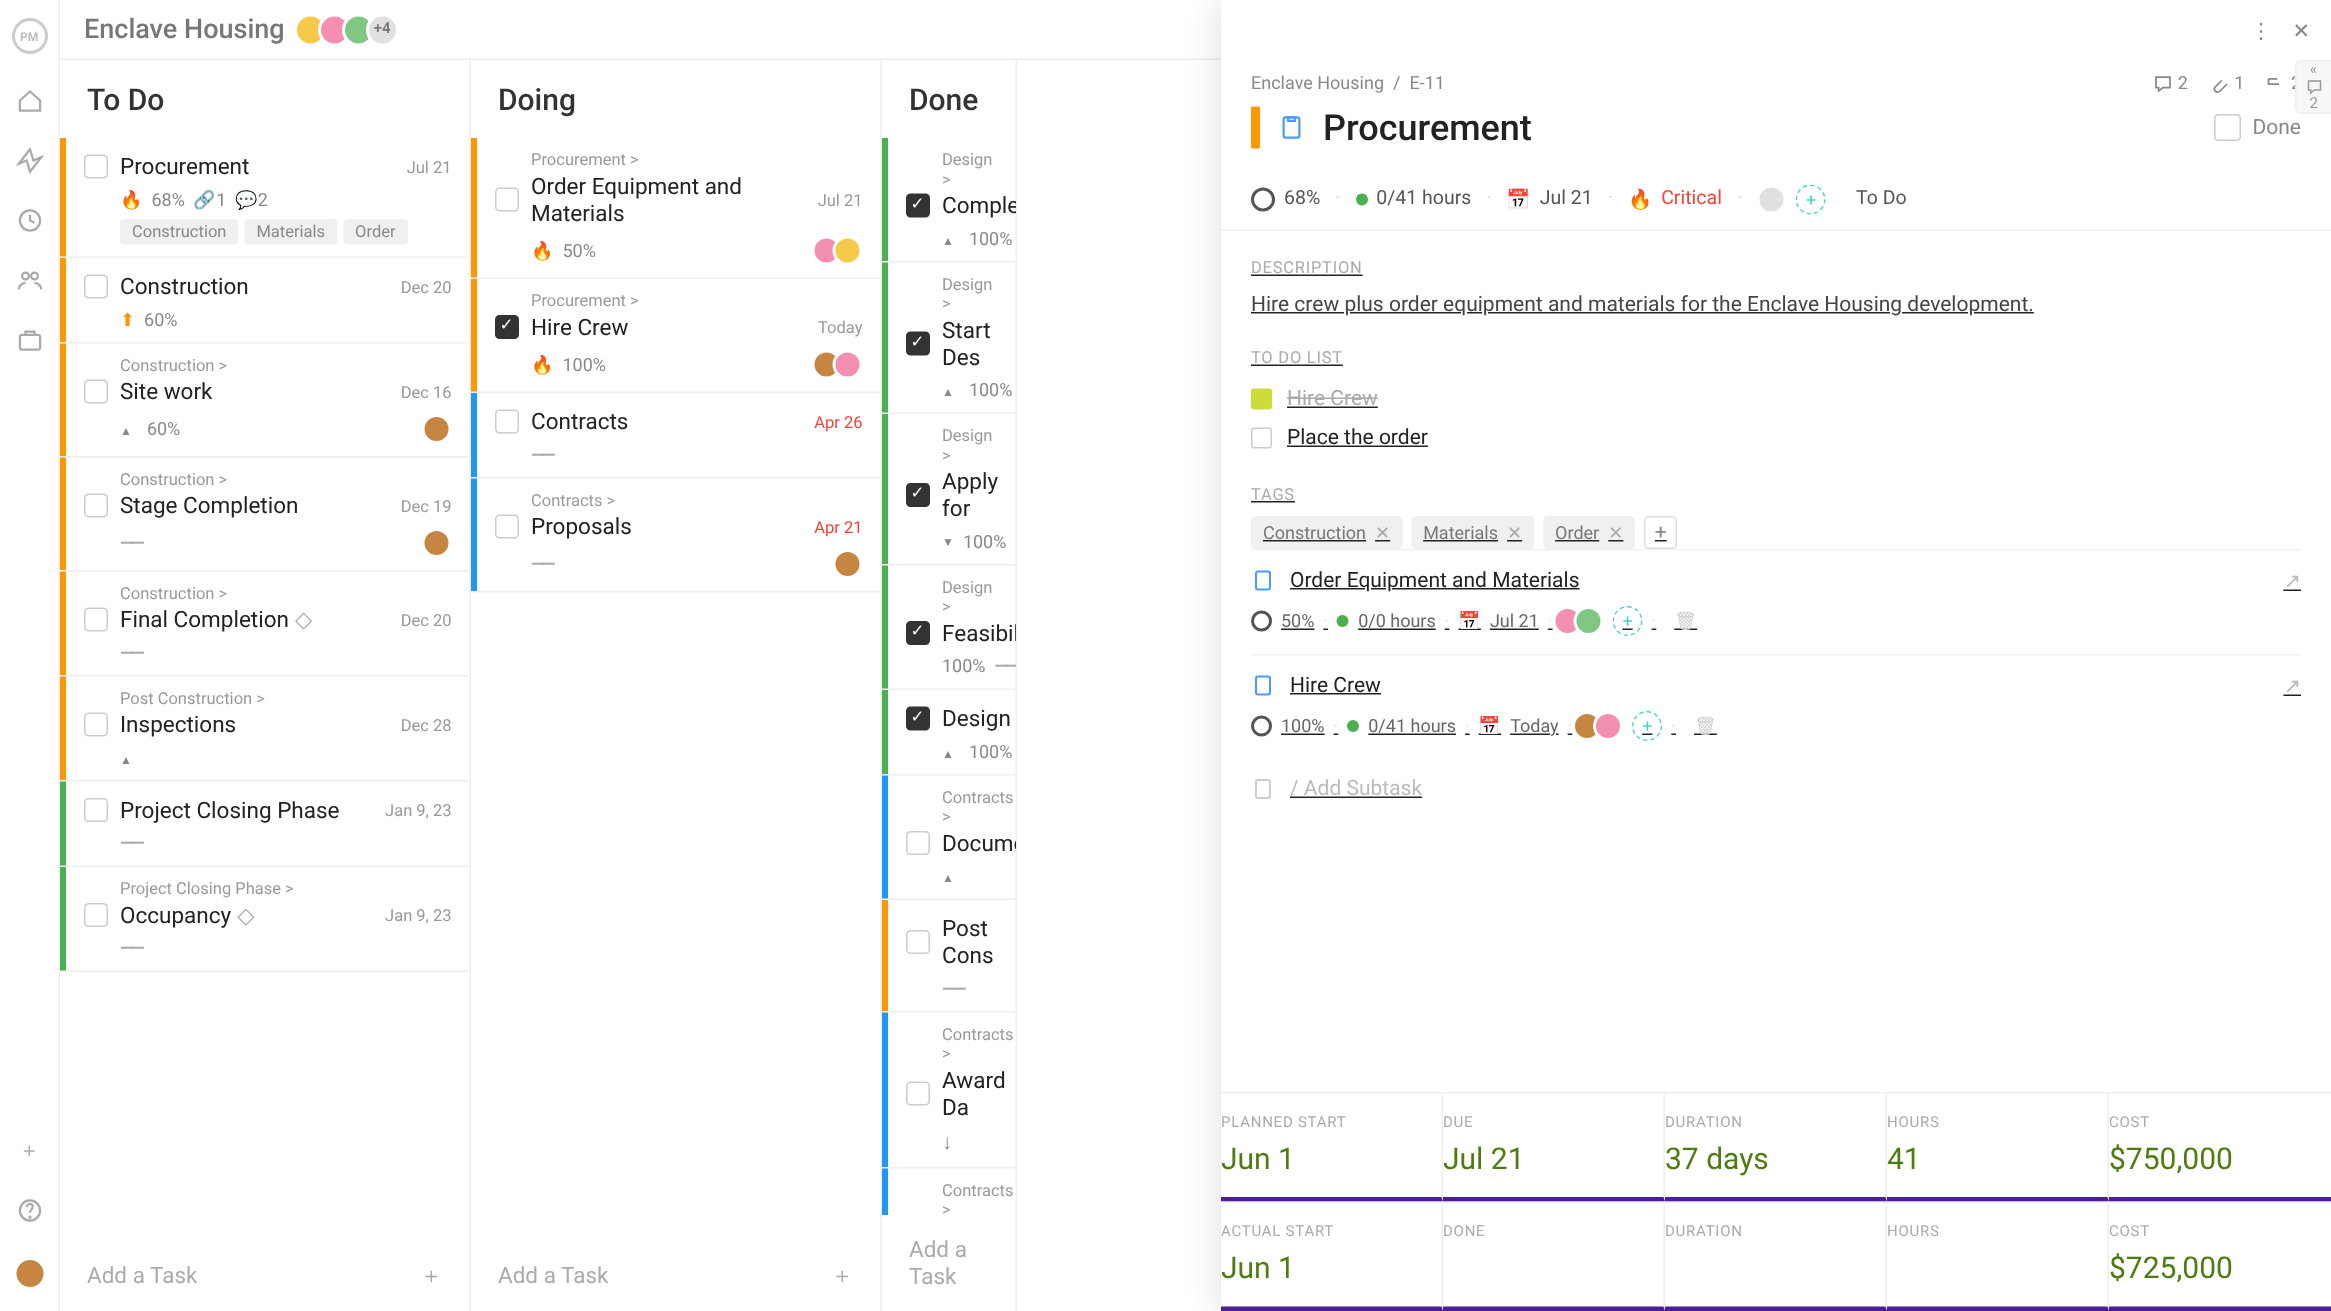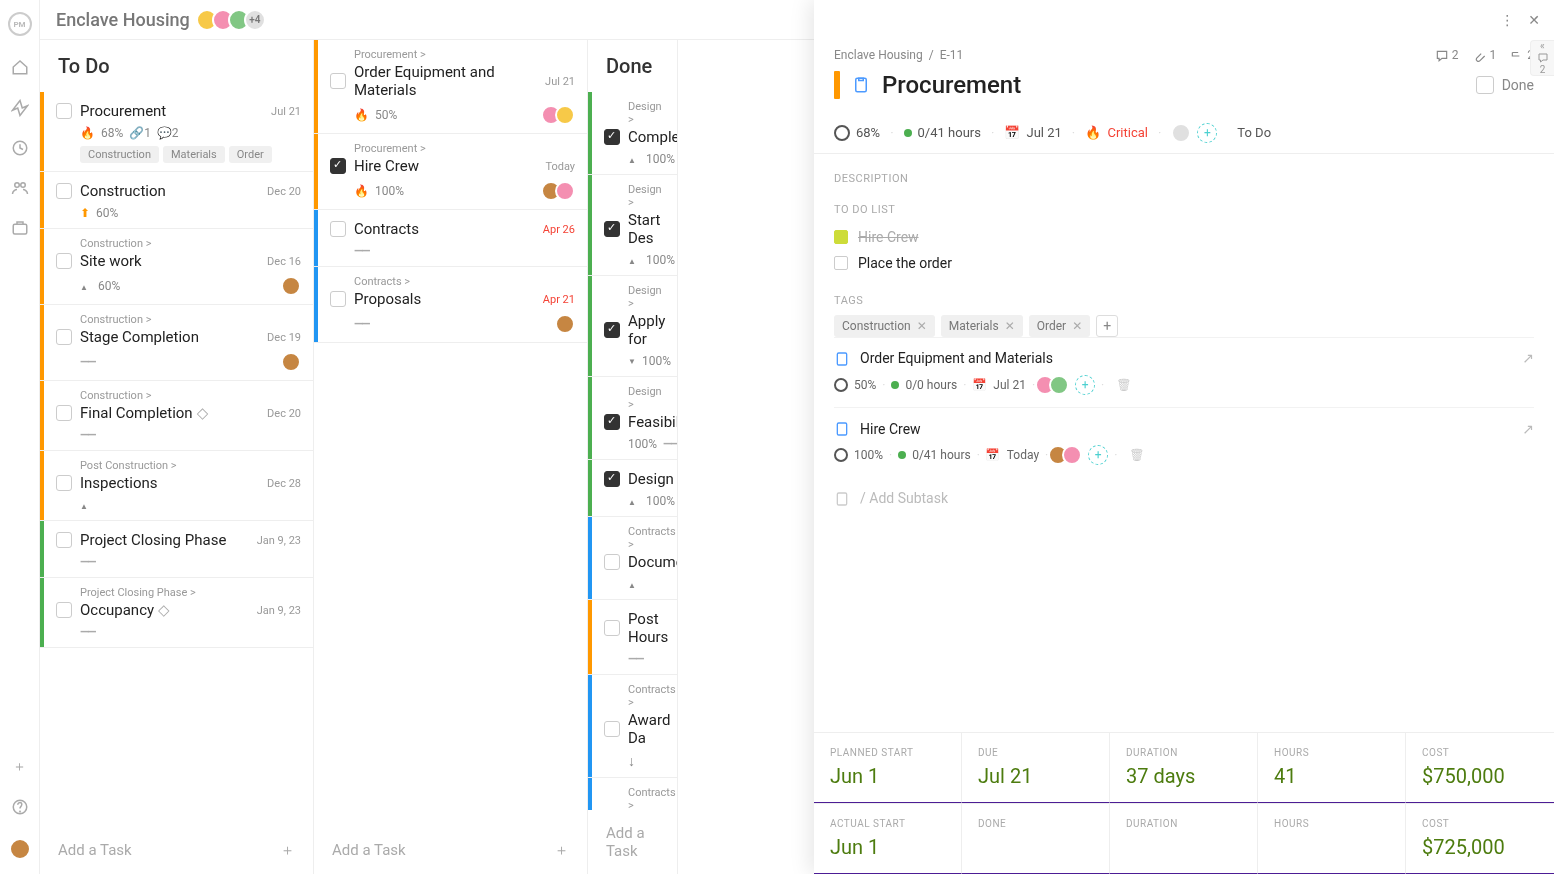--- a/index.html
+++ b/index.html
@@ -50,41 +50,41 @@
 .title-row .stripe { width:6px; height:28px; background:#ff9800; border-radius:1px; }
 .clip-icon { color:#4c9aff; }
 .ptitle { font-size:24px; font-weight:500; }
 .done-toggle { margin-left:auto; display:flex; align-items:center; gap:8px; color:#888; }
 .done-chk { width:18px; height:18px; border:1.5px solid #ccc; border-radius:3px; }
 .meta-row { padding:10px 20px; display:flex; align-items:center; gap:6px; font-size:13px; color:#555; border-bottom:1px solid #eee; flex-wrap:wrap; }
 .meta-row .sep { color:#ddd; margin:0 4px; }
 .circ { width:16px; height:16px; border:2px solid #555; border-radius:50%; }
 .gdot { width:8px;height:8px;background:#4caf50;border-radius:50%; display:inline-block; }
 .add-pill { width:20px;height:20px;border:1px dashed #4cd0d0;border-radius:50%;color:#4cd0d0;display:flex;align-items:center;justify-content:center;font-size:12px;cursor:pointer; }
-.panel-body { flex:1; overflow-y:auto; padding:0 20px; }
+.panel-body { flex:1; overflow-y:auto; padding:0 20px;text-decoration:underline; }
 .section-label { font-size:11px; color:#aaa; letter-spacing:0.5px; margin:18px 0 8px; text-transform:uppercase; }
 .desc { font-size:14px; color:#444; line-height:1.5; }
 .todo-item { display:flex; align-items:center; gap:10px; padding:5px 0; font-size:14px; }
 .tchk { width:14px;height:14px;border:1.5px solid #ccc;border-radius:2px; }
 .tchk.done { background:#cddc39; border-color:#cddc39; }
 .todo-item.done span { text-decoration:line-through; color:#aaa; }
 .add-todo { color:#bbb; padding:6px 0 0 24px; }
 .tags-row { display:flex; gap:6px; align-items:center; }
 .ptag { background:#f0f0f0; border-radius:3px; padding:4px 8px; font-size:12px; color:#777; display:flex; align-items:center; gap:6px; }
 .ptag-x { color:#aaa; cursor:pointer; }
 .add-sq { width:22px;height:22px;border:1px solid #ddd;border-radius:3px;display:flex;align-items:center;justify-content:center;color:#888;cursor:pointer; }
 .subtask { border-top:1px solid #f2f2f2; padding:12px 0; }
 .subtask-t { display:flex; align-items:center; gap:10px; }
 .subtask-t .pop { margin-left:auto; color:#bbb; cursor:pointer; }
 .subtask-m { display:flex; align-items:center; gap:6px; margin-top:8px; font-size:12px; color:#666; }
 .subtask-m .sep { color:#ddd; }
 .trash { color:#ccc; cursor:pointer; margin-left:6px; }
 .add-subtask { color:#bbb; padding:12px 0; display:flex; gap:10px; align-items:center; }
 .stats-grid { display:grid; grid-template-columns:repeat(5,1fr); border-top:1px solid #eee; }
-.stat-cell { padding:14px 16px; border-right:1px solid #eee; border-bottom:1px solid #4c1d95; }
+.stat-cell { padding:14px 0; border-right:1px solid #eee; border-bottom:3px solid #4c1d95; }
 .stat-cell:last-child { border-right:none; }
 .stat-label { font-size:10px; color:#aaa; letter-spacing:0.5px; margin-bottom:6px; text-transform:uppercase; }
 .stat-val { font-size:20px; color:#4d7c0f; font-weight:400; }
 .rail-tab { position:absolute; right:0; top:40px; width:24px; height:36px; background:#f7f7f7; border:1px solid #eee; border-right:none; border-radius:4px 0 0 4px; display:flex; flex-direction:column; align-items:center; justify-content:center; color:#999; font-size:10px; cursor:pointer; }
 .diamond::after { content:"◇"; color:#aaa; margin-left:4px; }
 .minus { color:#aaa; font-weight:700; letter-spacing:-2px; }
 .caret-up::before{content:"▲";font-size:8px;color:#888;margin-right:4px;}
 .arrow-down::before{content:"↓";font-size:14px;color:#888;}
 svg { display:inline-block; vertical-align:middle; }
 </style>
@@ -264,20 +264,21 @@
                 <span class="minus">——</span>
               </div>
             </div>
           </div>
         <div class="add-task">
             <span>Add a Task</span>
             <span>＋</span>
           </div>
       </div>
       <div class="column">
+        <div class="col-header">Doing</div>
         <div class="cards" id="col-doing">
             <div class="card">
               <div class="cstripe s-orange"></div>
               <div class="crumb">Procurement &gt;</div>
               <div class="card-row1">
                 <div class="chk "></div>
                 <div class="ctitle ">Order Equipment and Materials</div>
                 <div class="cdate ">Jul 21</div>
               </div>
               <div class="card-row2">
@@ -408,21 +409,21 @@
                 <div class="ctitle ">Documen</div>
               </div>
               <div class="card-row2">
                 <span class="caret-up"></span>
               </div>
             </div>
             <div class="card">
               <div class="cstripe s-orange"></div>
               <div class="card-row1">
                 <div class="chk "></div>
-                <div class="ctitle ">Post Hours</div>
+                <div class="ctitle ">Post Cons</div>
               </div>
               <div class="card-row2">
                 <span class="minus">——</span>
               </div>
             </div>
             <div class="card">
               <div class="cstripe s-blue"></div>
               <div class="crumb">Contracts &gt;</div>
               <div class="card-row1">
                 <div class="chk "></div>
@@ -491,20 +492,21 @@
     <span class="fire">🔥</span>
       <span class="fire">Critical</span>
     <span class="sep">·</span>
     <div class="avatar av-grey" style="margin-left:0;width:20px;height:20px"></div>
     <div class="add-pill">+</div>
     <span style="margin-left:14px">To Do</span>
   </div>
 
   <div class="panel-body">
     <div class="section-label">Description</div>
+    <div class="desc">Hire crew plus order equipment and materials for the Enclave Housing development.</div>
 
     <div class="section-label">To Do List</div>
     <div id="todos">
         <div class="todo-item done">
           <div class="tchk done"></div>
           <span>Hire Crew</span>
         </div>
         <div class="todo-item">
           <div class="tchk "></div>
           <span>Place the order</span>

